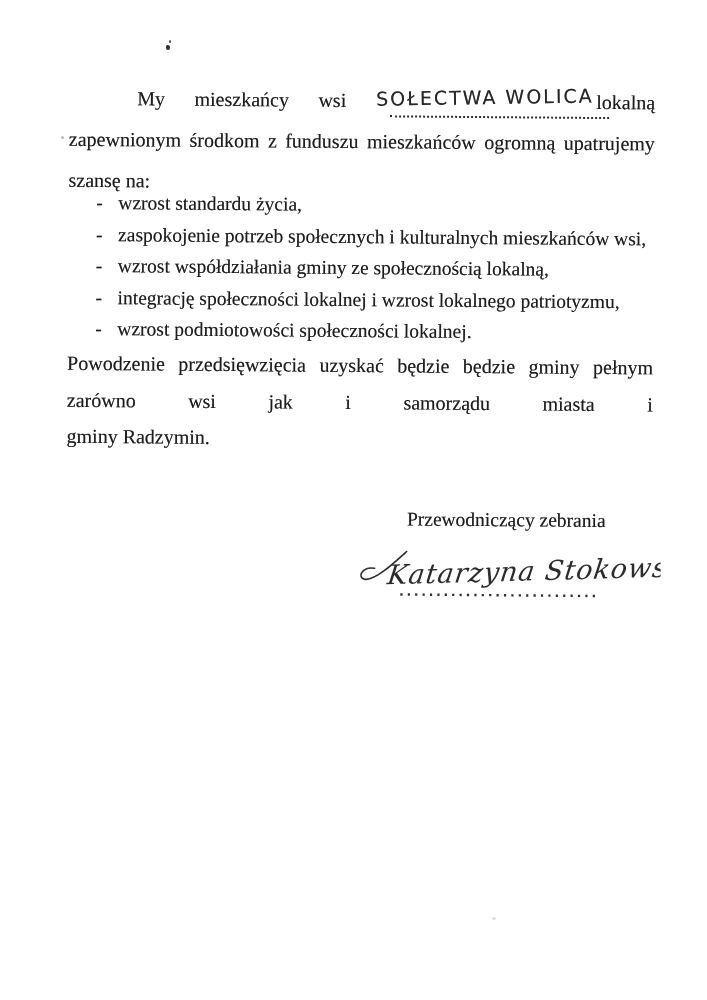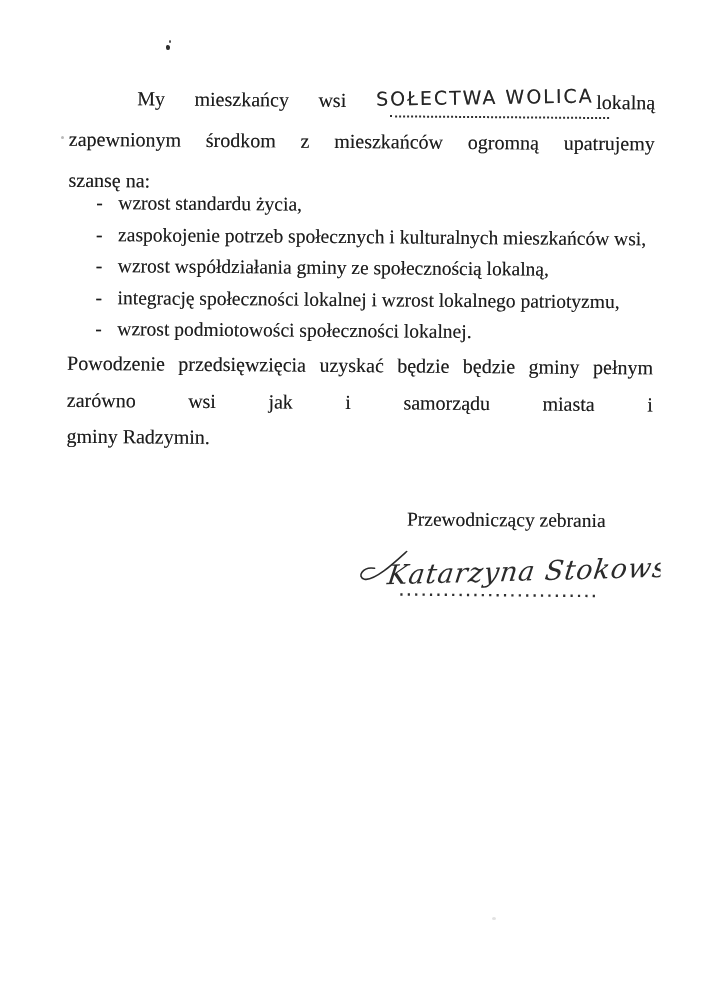--- a/index.html
+++ b/index.html
@@ -150,20 +150,21 @@
         <span class="hand-unit">
           <span class="handwritten-village">SOŁECTWA WOLICA</span>
           <span class="dotted-fill"></span>
           <span class="after-dots">lokalną</span>
         </span>
       </div>
       <div data-justify="words">
           <span>zapewnionym</span>
           <span>środkom</span>
           <span>z</span>
+          <span>funduszu</span>
           <span>mieszkańców</span>
           <span>ogromną</span>
           <span>upatrujemy</span>
         </div>
       <div>szansę na:</div>
     </div>
 
     <div class="dash-list printed">
       <div class="list-row">
         <span class="dash">-</span>

